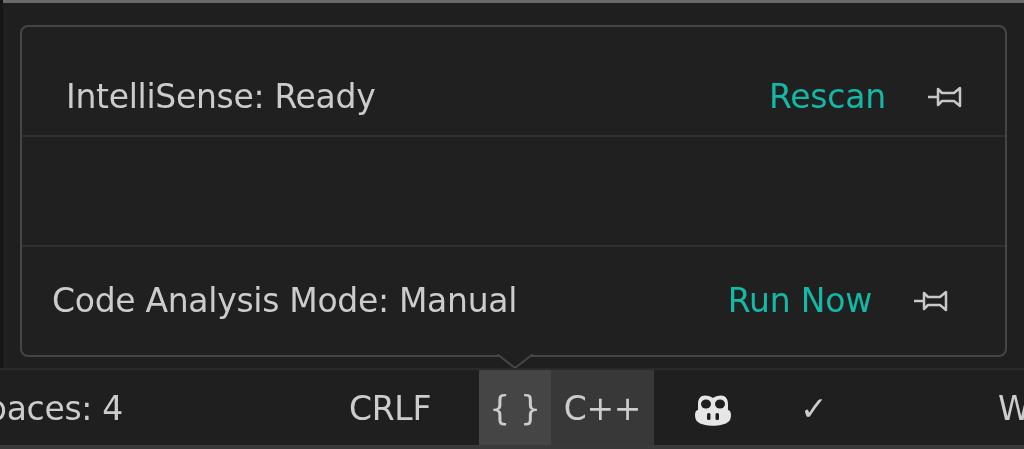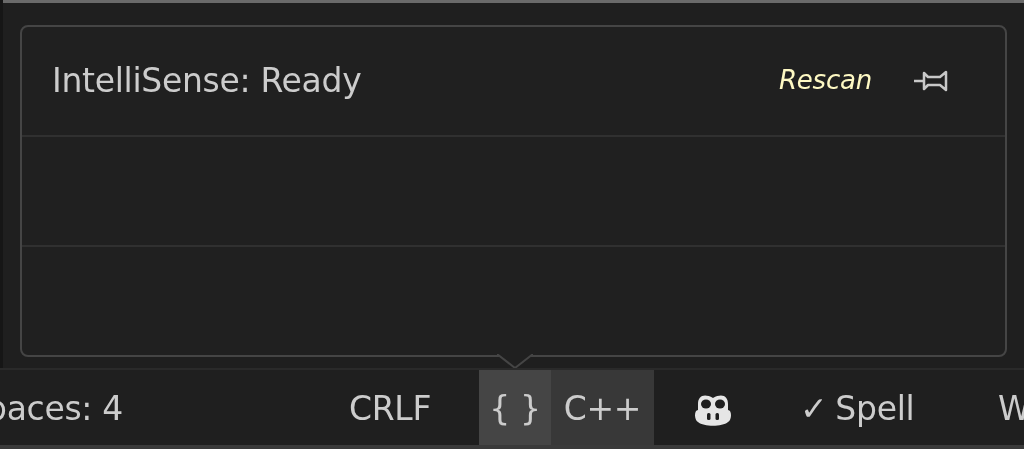--- a/index.html
+++ b/index.html
@@ -14,34 +14,34 @@
 
   .hover-panel {
     position: absolute; left: 20px; top: 25px; width: 983px; height: 328px;
     background: #202020; border: 2px solid #454545; border-radius: 8px;
     box-sizing: content-box;
   }
   .hover-row {
     position: absolute; left: 0; width: 983px; height: 108px;
     display: flex; align-items: center;
   }
-  .hover-row.r0 { top: 0; }
+  .hover-row.r0 { top: 16px; margin-left: 14px; }
   .hover-row.r1 { top: 110px; }
   .hover-row.r2 { top: 220px; }
   .row-divider { position: absolute; left: 0; width: 983px; height: 2px; background: #303030; }
   .row-divider.d0 { top: 108px; }
   .row-divider.d1 { top: 218px; }
 
   .row-label {
     position: absolute; left: 30px; top: 50%; transform: translateY(-52%);
     font-size: 33px; color: #cccccc; white-space: nowrap; letter-spacing: -0.3px;
   }
   .row-action {
     position: absolute; right: 133px; top: 50%; transform: translateY(-52%);
-    font-size: 26px; color: #fef9c3; white-space: nowrap; cursor: pointer; letter-spacing: -0.2px; font-style: italic;
+    font-size: 33px; color: #14b8a6; white-space: nowrap; cursor: pointer; letter-spacing: -0.2px;
   }
   .pin {
     position: absolute; left: 890px; top: 50%; transform: translateY(-50%);
     width: 40px; height: 30px; display: flex; align-items: center; justify-content: center; cursor: pointer;
   }
 
   .caret {
     position: absolute; left: 497px; top: 351px; width: 36px; height: 18px;
   }
 
@@ -77,20 +77,29 @@
     <span class="pin">
       <svg width="40" height="26" viewBox="0 0 40 26">
           <path d="M2 13 H12 M12 5 L16 9 H28 L34 4 V22 L28 17 H16 L12 21 Z" fill="none" stroke="#c8c8c8" stroke-width="2.5" stroke-linejoin="round"></path>
         </svg>
     </span>
   </div>
   <div class="row-divider d0"></div>
 
   <div class="row-divider d1"></div>
 
+  <div class="hover-row r2">
+    <span class="row-label">Code Analysis Mode: Manual</span>
+    <span class="row-action">Run Now</span>
+    <span class="pin">
+      <svg width="40" height="26" viewBox="0 0 40 26">
+          <path d="M2 13 H12 M12 5 L16 9 H28 L34 4 V22 L28 17 H16 L12 21 Z" fill="none" stroke="#c8c8c8" stroke-width="2.5" stroke-linejoin="round"></path>
+        </svg>
+    </span>
+  </div>
 </div>
 
 <svg class="caret" viewBox="0 0 36 18">
   <path d="M0 3 L18 17 L36 3" fill="#202020" stroke="#454545" stroke-width="2"></path>
   <rect x="0" y="0" width="36" height="3" fill="#202020"></rect>
 </svg>
 
 <div class="status-bar">
   <div class="sb-item sb-spaces">
       <span>paces: 4</span>
@@ -108,19 +117,18 @@
     <svg width="42" height="38" viewBox="0 0 42 38">
       <path d="M6 20 C2 20 2 30 6 32 C12 37 30 37 36 32 C40 30 40 20 36 20 L36 14 C36 6 30 3 21 8 C12 3 6 6 6 14 Z" fill="#e6e6e6"></path>
       <ellipse cx="14" cy="14" rx="5" ry="4.5" fill="#1f1f1f"></ellipse>
       <ellipse cx="28" cy="14" rx="5" ry="4.5" fill="#1f1f1f"></ellipse>
       <rect x="15" y="23" width="3.5" height="7" rx="1.5" fill="#1f1f1f"></rect>
       <rect x="23.5" y="23" width="3.5" height="7" rx="1.5" fill="#1f1f1f"></rect>
     </svg>
   </div>
   <div class="sb-item sb-spell">
     <span style="margin-right:8px;">✓</span>
-    <span>Spell</span>
   </div>
   <div class="sb-item sb-more">
       <span>W</span>
     </div>
 </div>
 <div class="status-bottom"></div>
 
 </body></html>

